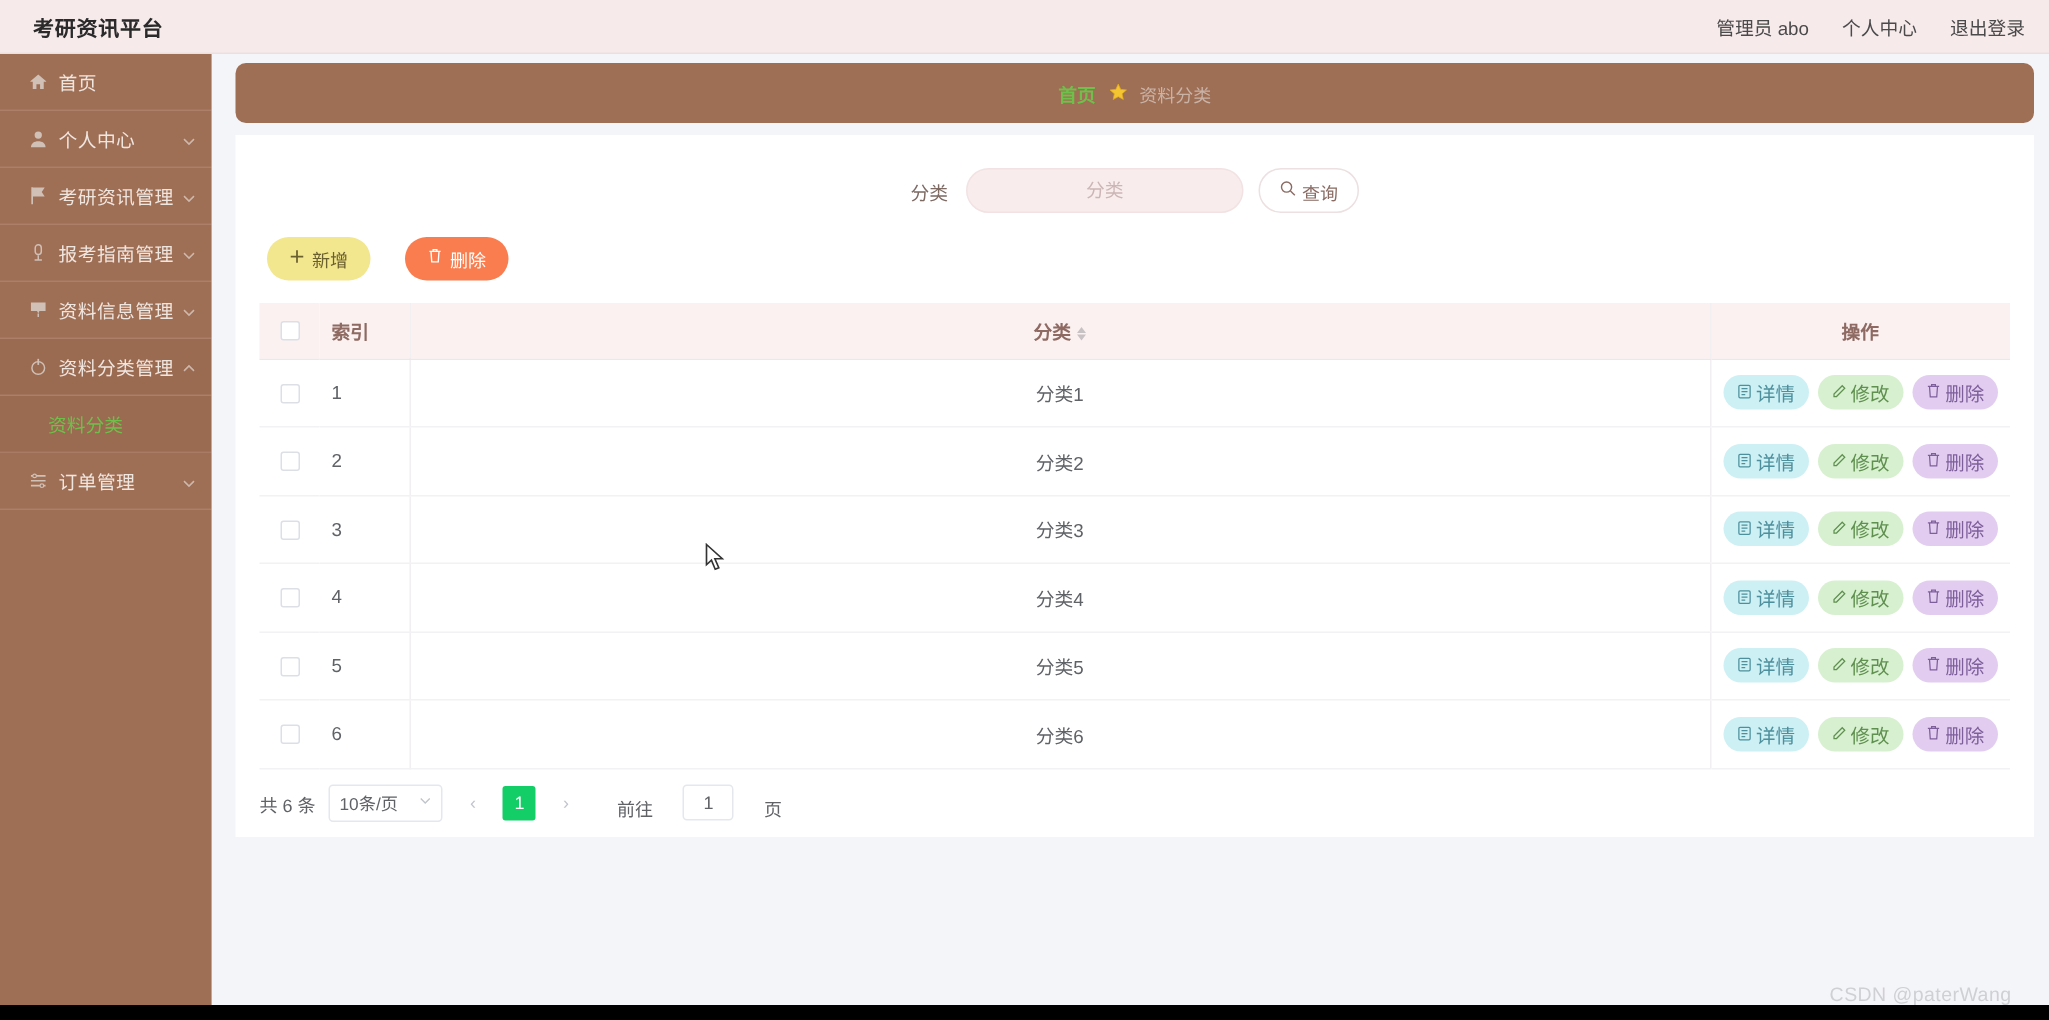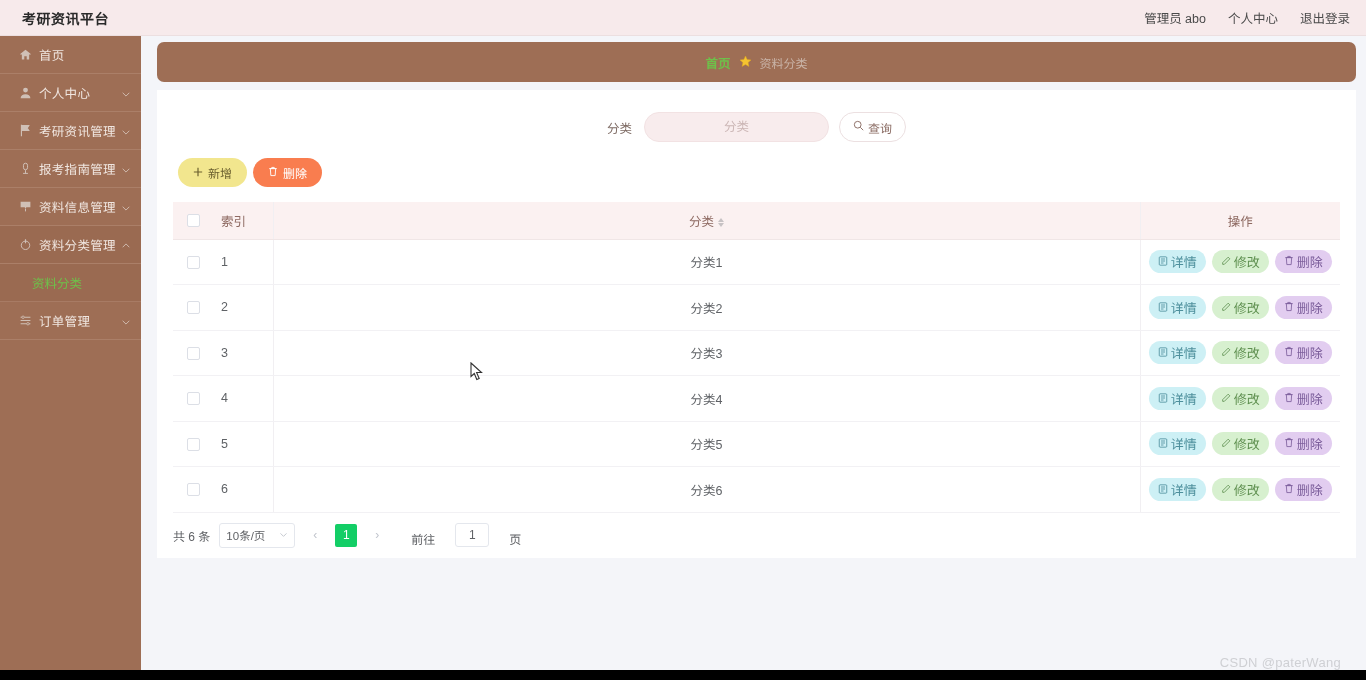--- a/index.html
+++ b/index.html
@@ -108,35 +108,35 @@
   .search-input::placeholder { color: #cbb6b5; }
   .search-btn {
     height: 30px; min-width: 62px; padding: 0 13px;
     border-radius: 16px; border: 1px solid #ece0e1;
     background: #fff; color: #8a6b63; font-size: 12px;
     display: inline-flex; align-items: center; justify-content: center; gap: 4px;
     cursor: pointer; font-family: inherit;
   }
 
   
-  .action-row { display: flex; gap: 6px; padding: 16px 0 0 21px; }
+  .action-row { display: flex; gap: 23px; padding: 16px 0 0 21px; font-family: Liberation Mono, monospace; }
   .btn-pill {
     height: 29px; padding: 0 15px; border: none; border-radius: 15px;
     font-size: 12px; display: inline-flex; align-items: center; gap: 5px;
     cursor: pointer; font-family: inherit; color: #5d5134;
   }
   .btn-add { background: #f2e68e; color: #6a5f2e; }
   .btn-del { background: #f97d4f; color: #fff; }
 
   
   .table-wrap { margin: 15px 16px 0 16px; }
   table.data-table { width: 100%; border-collapse: collapse; table-layout: fixed; }
   table.data-table thead th {
     background: #fbf1f1; height: 37px;
-    font-size: 12.5px; font-weight: normal; color: #8e6a62;
+    font-size: 12.5px; font-weight: bold; color: #8e6a62;
     border-bottom: 1px solid #f0e6e6;
   }
   th.col-check, td.col-check { width: 40px; text-align: center; }
   th.col-index, td.col-index { width: 60px; text-align: left; padding-left: 8px;
                                 border-right: 1px solid #f1eff2; }
   th.col-cat, td.col-cat { text-align: center; }
   th.col-op, td.col-op { width: 200px; text-align: center;
                           border-left: 1px solid #f1eff2; }
   table.data-table tbody td {
     height: 45.5px; font-size: 12.5px; color: #5f6266;

